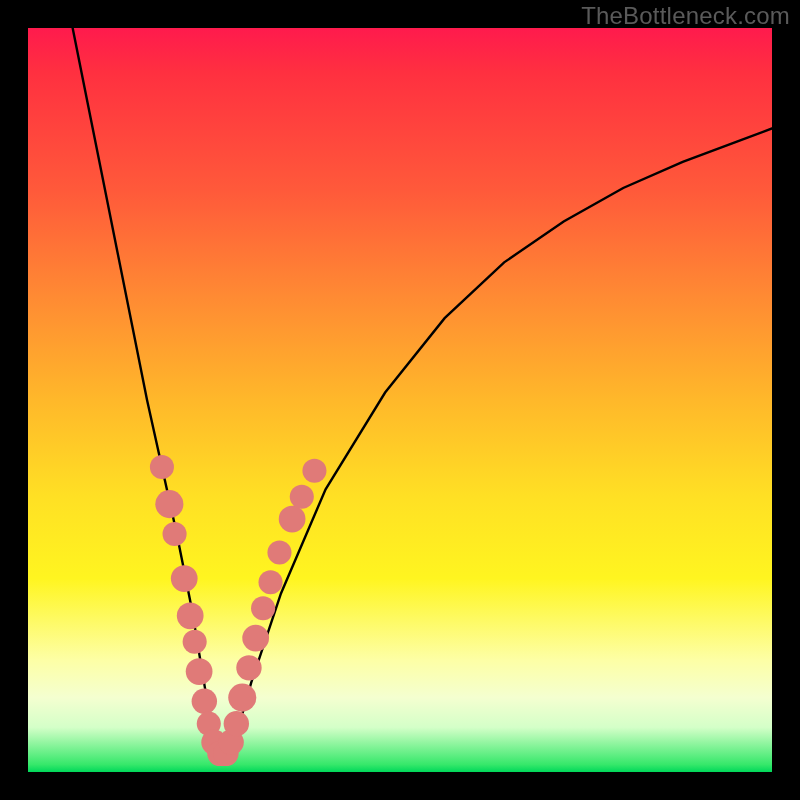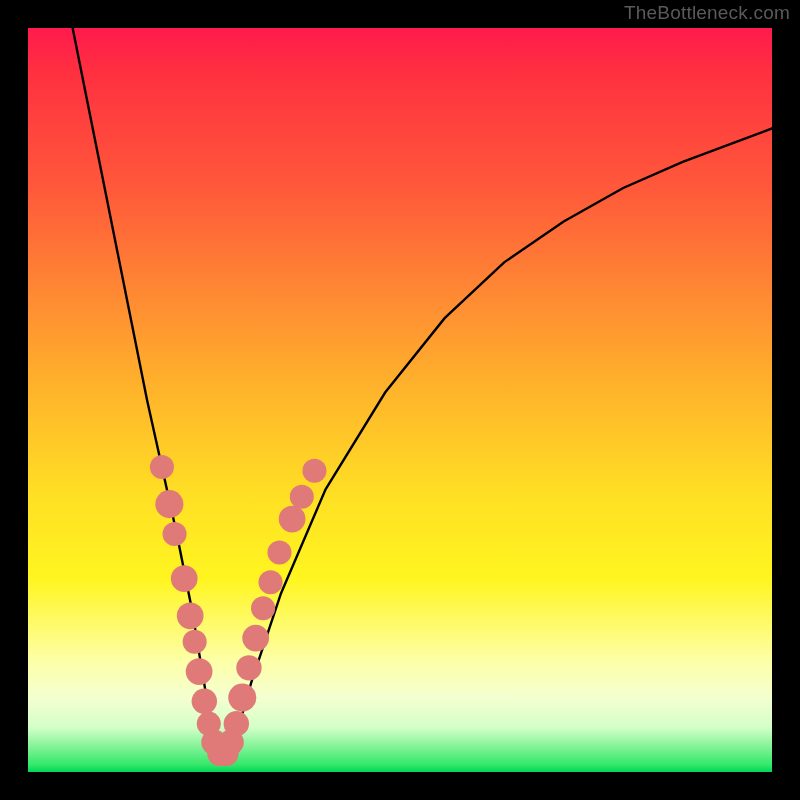--- a/index.html
+++ b/index.html
@@ -29,21 +29,21 @@
       #d4ffc8 94%,
       #36e86a 99%,
       #00d85a 100%
     );
   }
   .watermark {
     position: absolute;
     top: 2px;
     right: 10px;
     font-family: Arial, Helvetica, sans-serif;
-    font-size: 19px;
+    font-size: 24px;
     color: #5a5a5a;
     letter-spacing: 0.2px;
     user-select: none;
   }
   svg.curve-layer {
     position: absolute;
     left: 0;
     top: 0;
     width: 744px;
     height: 744px;

